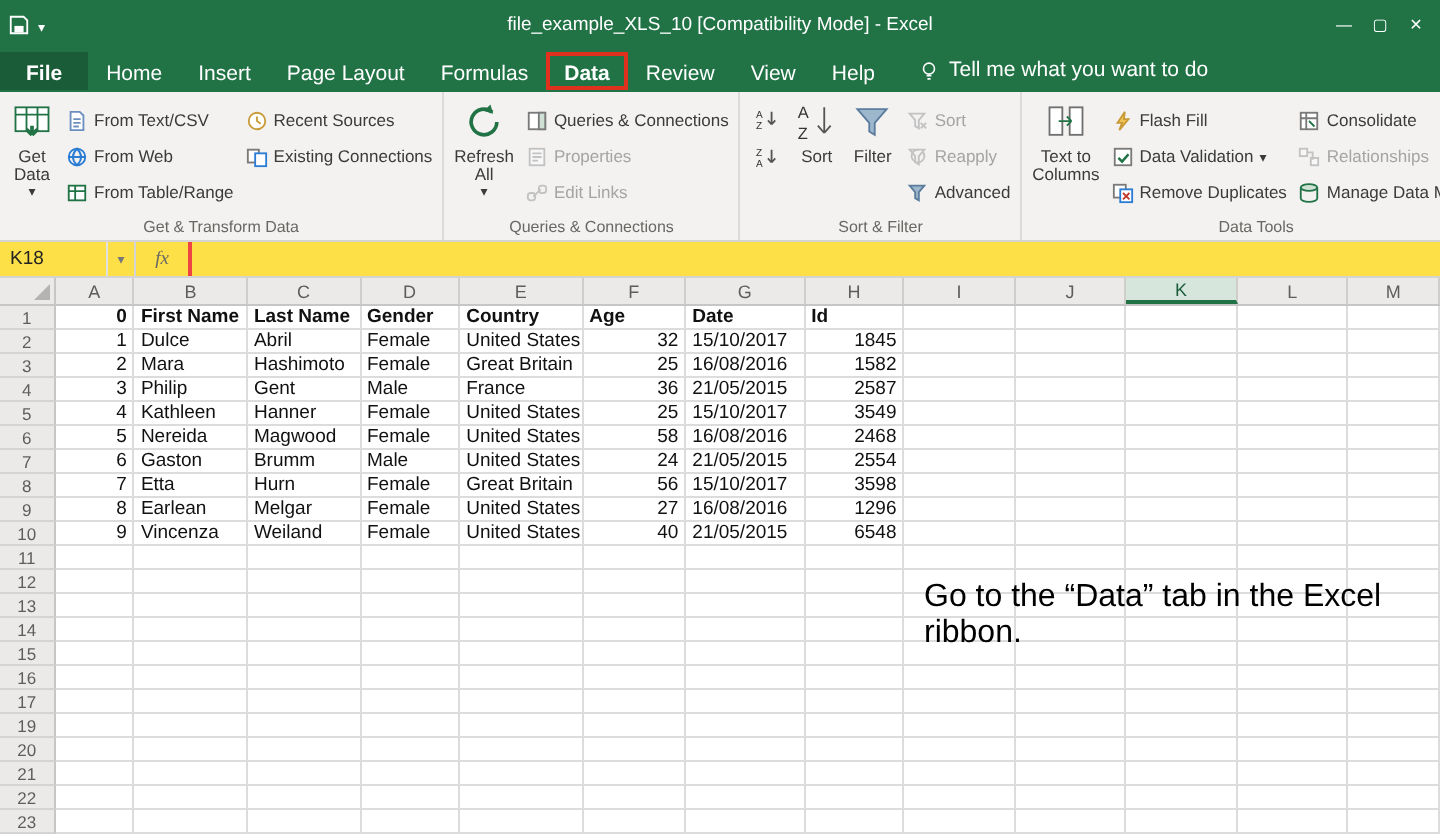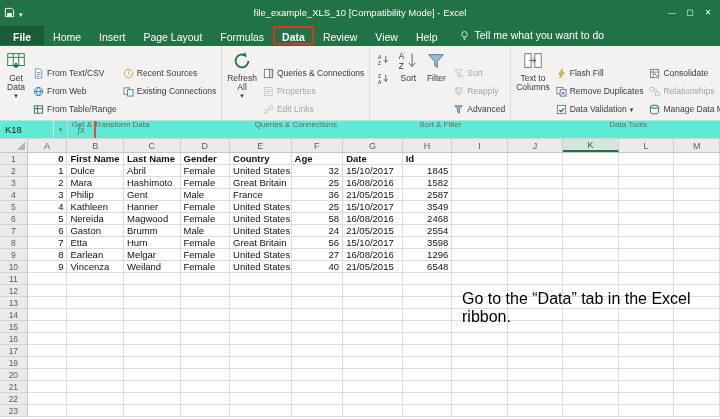--- a/index.html
+++ b/index.html
@@ -27,32 +27,32 @@
 
   
   .ribbon { height:75px; background:#f3f2f1; border-bottom:1px solid #d6d4d2; display:flex; color:#3b3b3b; }
   .rgroup { display:flex; flex-direction:column; border-right:1px solid #dddbd9; padding:1px 2px 0 2px; }
   .rgcontent { flex:1; display:flex; align-items:flex-start; }
   .rglabel { height:13px; line-height:13px; text-align:center; font-size:8px; color:#696764; white-space:nowrap; padding:0 4px; }
   .bigbtn { display:flex; flex-direction:column; align-items:center; justify-content:flex-start;
     padding:3px 3px 0 3px; text-align:center; cursor:default; }
   .bigbtn .blabel { font-size:8.5px; line-height:9px; margin-top:2px; max-width:46px; }
   .bigbtn .dd::after { content:" ▾"; font-size:7px; }
-  .smallcol { display:flex; flex-direction:column; padding-top:17px; }
+  .smallcol { display:flex; flex-direction:column; padding-top:4px; }
   .smallbtn { display:flex; align-items:center; gap:3px; height:18px; padding:0 3px; font-size:8.5px; white-space:nowrap; cursor:default; }
   .smallbtn .dd::after { content:" ▾"; font-size:7px; }
   .dis { color:#a6a4a2; }
   .dis svg { opacity:.45; }
   .sic { width:11px; height:11px; flex:none; }
   .bic { width:22px; height:22px; }
   .tinycol { display:flex; flex-direction:column; gap:2px; padding:4px 2px 0 2px; }
   .tinybtn { width:18px; height:17px; display:flex; align-items:center; justify-content:center; }
 
   
-  .fbar { height:18px; background:#5eead4; border-bottom:1px solid #d4d4d4; display:flex; align-items:stretch; font-size:9.5px; }
+  .fbar { height:18px; background:#fde047; border-bottom:1px solid #d4d4d4; display:flex; align-items:stretch; font-size:9.5px; }
   .namebox { width:54px; border-right:1px solid #e1e1e1; display:flex; align-items:center; padding:0 5px; color:#222; }
   .nbdd { width:14px; border-right:1px solid #d4d4d4; display:flex; align-items:center; justify-content:center; color:#777; }
   .nbdd::after { content:"▾"; font-size:7px; }
   .fx { width:28px; border-right:2px solid #ef4444; display:flex; align-items:center; justify-content:center;
     font-style:italic; font-family:"Liberation Serif", serif; color:#666; }
   .finput { flex:1; }
 
   
   .grid { position:relative; background:#fff; }
   .colheaders { display:flex; height:14px; background:#eceae8; border-bottom:1px solid #c8c6c4; }
@@ -281,33 +281,33 @@
         </div>
         <div class="smallcol">
           <div class="smallbtn">
             <svg class="sic" viewBox="0 0 12 12">
                 <path d="M7 1L3 7h2.5L4 11l5-6H6.5z" fill="#f0c355" stroke="#c99b38"></path>
               </svg>
             <span>Flash Fill</span>
           </div>
           <div class="smallbtn">
             <svg class="sic" viewBox="0 0 12 12">
+                <rect x="1.5" y="1.5" width="9" height="9" fill="#fff" stroke="#7a7a7a"></rect>
+                <path d="M3.5 6.5l2 2 3.5-4" stroke="#217346" fill="none" stroke-width="1.4"></path>
+              </svg>
+            <span>Data Validation</span>
+            <span class="dd"></span>
+          </div>
+          <div class="smallbtn">
+            <svg class="sic" viewBox="0 0 12 12">
                 <rect x="1" y="1.5" width="6.5" height="7" fill="#fff" stroke="#7a7a7a"></rect>
                 <rect x="4.5" y="4" width="6.5" height="7" fill="#fff" stroke="#2b7cd3"></rect>
                 <path d="M6 6l3.5 3.5M9.5 6L6 9.5" stroke="#c0392b"></path>
               </svg>
             <span>Remove Duplicates</span>
-          </div>
-          <div class="smallbtn">
-            <svg class="sic" viewBox="0 0 12 12">
-                <rect x="1.5" y="1.5" width="9" height="9" fill="#fff" stroke="#7a7a7a"></rect>
-                <path d="M3.5 6.5l2 2 3.5-4" stroke="#217346" fill="none" stroke-width="1.4"></path>
-              </svg>
-            <span>Data Validation</span>
-            <span class="dd"></span>
           </div>
         </div>
         <div class="smallcol">
           <div class="smallbtn">
             <svg class="sic" viewBox="0 0 12 12">
                 <rect x="1.5" y="1.5" width="9" height="9" fill="#fff" stroke="#7a7a7a"></rect>
                 <path d="M1.5 4.5h9M4.5 1.5v9" stroke="#7a7a7a"></path>
                 <path d="M6 6l3 3" stroke="#217346"></path>
               </svg>
             <span>Consolidate</span>

